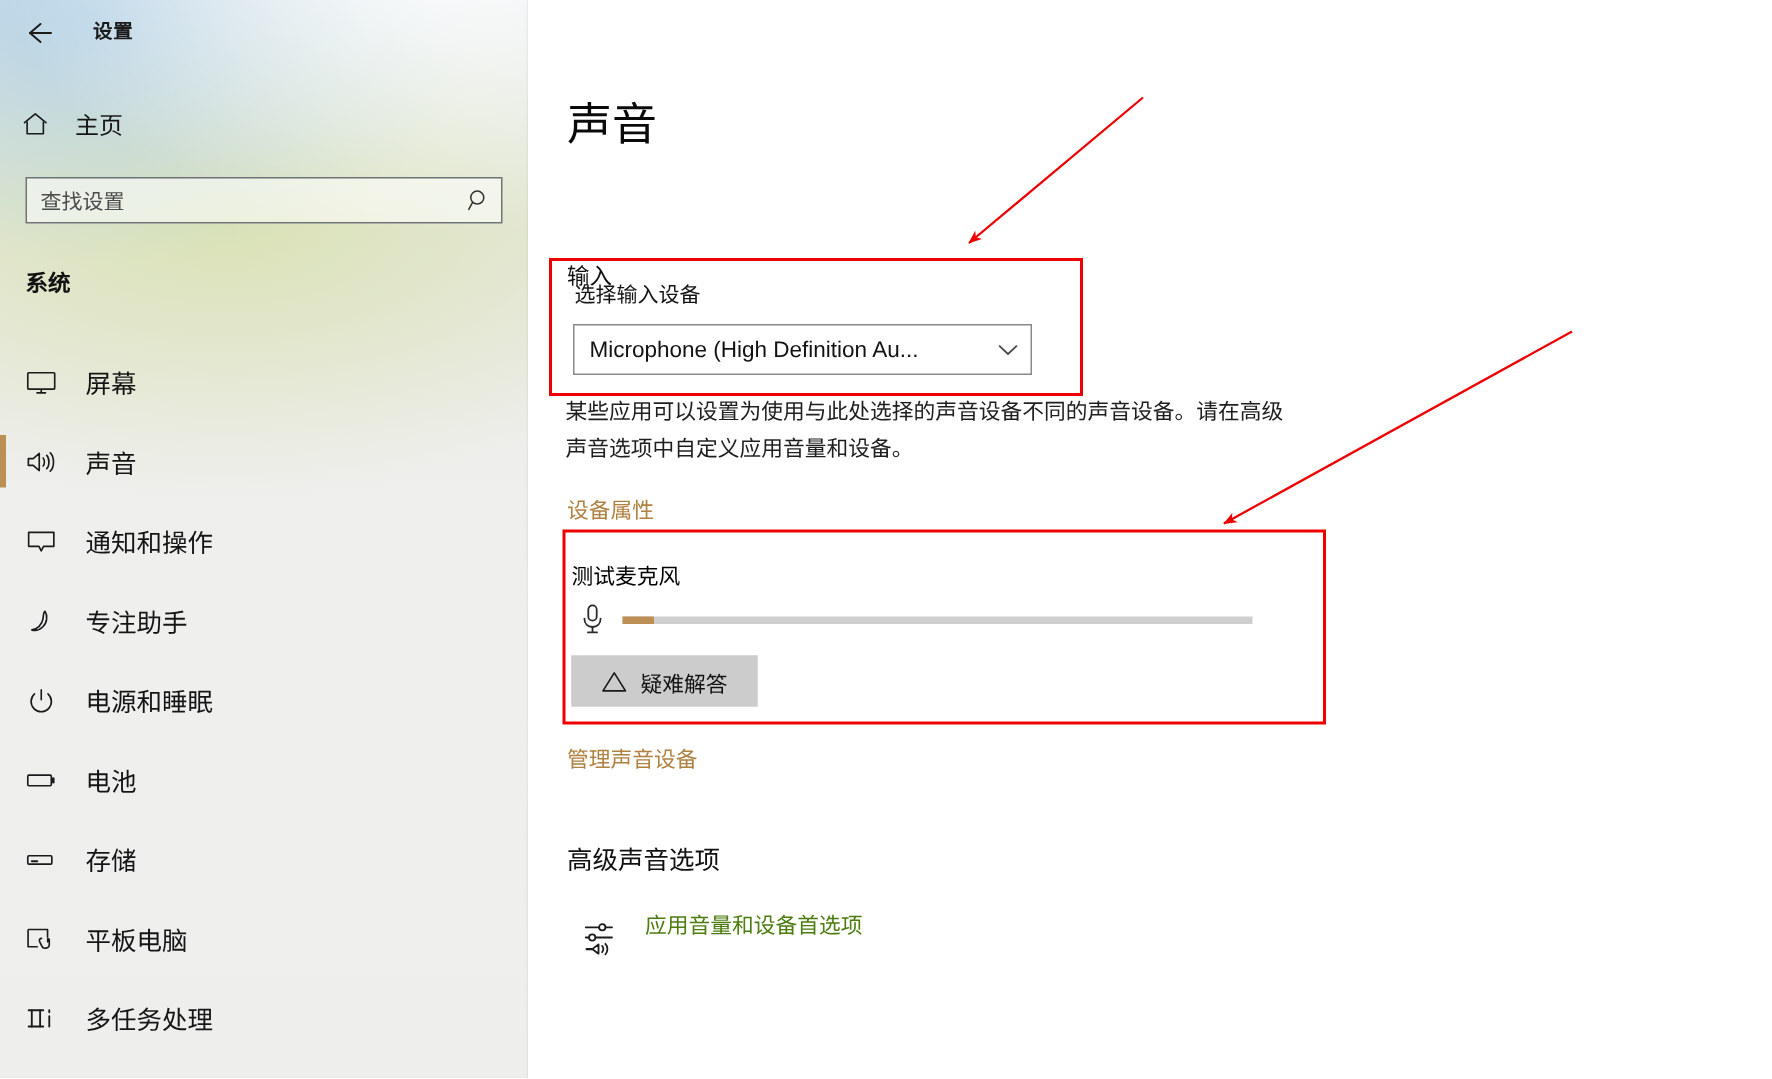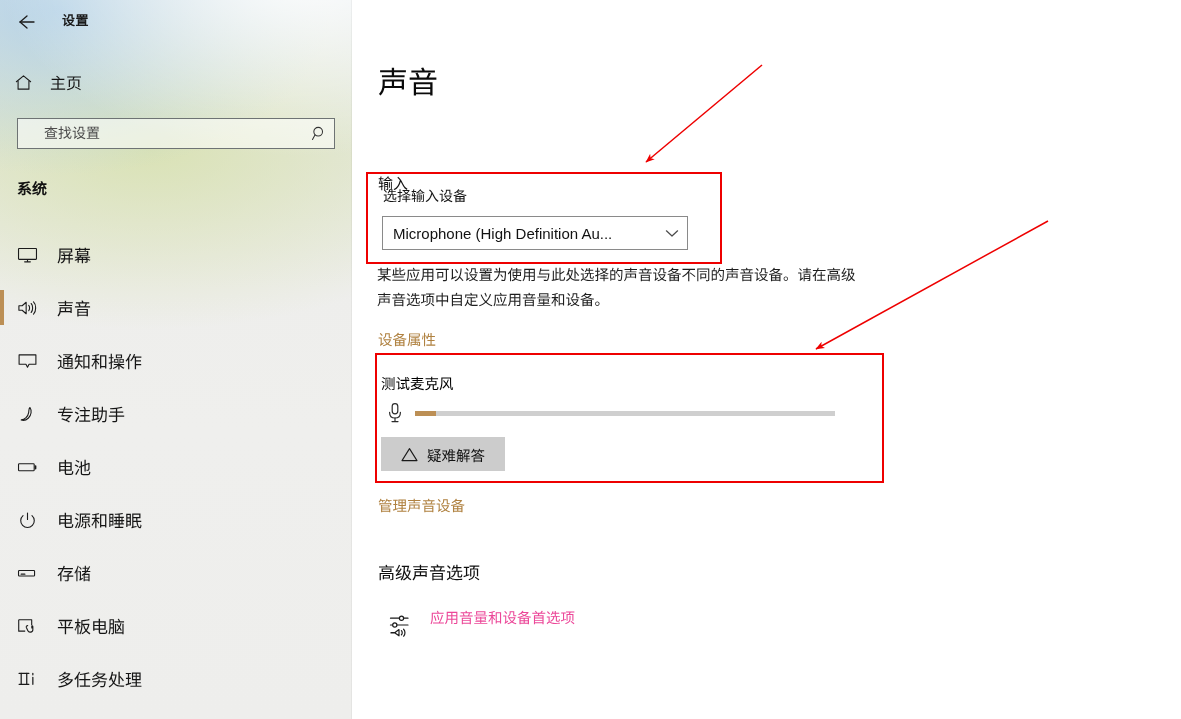--- a/index.html
+++ b/index.html
@@ -55,22 +55,22 @@
   .search-wrap {
     position: absolute; left: 17px; top: 118px;
     width: 318px; height: 31px;
     border: 1px solid #6e7374;
     background: rgba(255,255,255,0.55);
     display: flex; align-items: center;
   }
   .search-wrap input {
     flex: 1; height: 23px; border: 0; outline: 0;
     background: transparent;
-    font-family: Liberation Serif, serif;
-    font-size: 14px; color: #222; padding: 0 6px 0 26px;
+    font-family: Liberation Sans, sans-serif;
+    font-size: 14px; color: #222; padding: 0 6px 0 9px;
   }
   .search-wrap input::placeholder { color: #4c4c4c; opacity: 1; }
   .search-ico {
     width: 30px; height: 29px;
     display: flex; align-items: center; justify-content: center;
     color: #333;
   }
 
   .group-title {
     position: absolute; left: 17px; top: 177px;
@@ -176,21 +176,21 @@
 
   .adv-heading {
     position: absolute; left: 26px; top: 559px;
     font-size: 17px; font-weight: 400; color: #101010;
   }
   .adv-row {
     position: absolute; left: 36px; top: 608px;
     display: flex; align-items: flex-start; gap: 14px;
   }
   .adv-row .adv-ico { width: 28px; padding-top: 4px; color: #1b1b1b; }
-  .adv-row .adv-main { font-size: 14.5px; color: #ec4899; line-height: 21px; font-family: Liberation Serif, serif; }
+  .adv-row .adv-main { font-size: 14.5px; color: #4d7c0f; line-height: 21px; font-family: Liberation Serif, serif; }
   .adv-row .adv-sub { font-size: 14.5px; color: #585858; line-height: 22px; }
 
   
   .anno-box {
     position: absolute;
     border: 2px solid #ee0000;
     pointer-events: none;
   }
   #anno-overlay {
     position: absolute; left: 0; top: 0;
@@ -281,36 +281,36 @@
             <path d="M13.6 2.2 C15.6 5.2 15.2 10.2 12 13.2 C9.6 15.4 6.6 16.1 4.4 15.2 C8.2 15 11.6 11.4 12.2 7.6 C12.6 5.2 12.2 3.2 13.6 2.2 Z" stroke-linejoin="round"></path>
           </svg>
         </span>
         <span class="n-lbl">专注助手</span>
       </div>
 
       <div class="nav-item">
         <span class="sel-bar"></span>
         <span class="n-ico">
           <svg width="21" height="18" viewBox="0 0 22 18" fill="none" stroke="currentColor" stroke-width="1.15">
+            <path d="M6.3 4.4 A7.1 7.1 0 1 0 15.7 4.4" stroke-linecap="round"></path>
+            <path d="M11 1.6 L11 8.4" stroke-linecap="round"></path>
+          </svg>
+        </span>
+        <span class="n-lbl">电源和睡眠</span>
+      </div>
+
+      <div class="nav-item">
+        <span class="sel-bar"></span>
+        <span class="n-ico">
+          <svg width="21" height="18" viewBox="0 0 22 18" fill="none" stroke="currentColor" stroke-width="1.15">
             <rect x="1.6" y="5.6" width="16.4" height="7.4" rx="0.8"></rect>
             <path d="M19.4 8 L19.4 10.6" stroke-linecap="round" stroke-width="1.8"></path>
           </svg>
         </span>
         <span class="n-lbl">电池</span>
-      </div>
-
-      <div class="nav-item">
-        <span class="sel-bar"></span>
-        <span class="n-ico">
-          <svg width="21" height="18" viewBox="0 0 22 18" fill="none" stroke="currentColor" stroke-width="1.15">
-            <path d="M6.3 4.4 A7.1 7.1 0 1 0 15.7 4.4" stroke-linecap="round"></path>
-            <path d="M11 1.6 L11 8.4" stroke-linecap="round"></path>
-          </svg>
-        </span>
-        <span class="n-lbl">电源和睡眠</span>
       </div>
 
       <div class="nav-item">
         <span class="sel-bar"></span>
         <span class="n-ico">
           <svg width="21" height="18" viewBox="0 0 22 18" fill="none" stroke="currentColor" stroke-width="1.15">
             <rect x="1.6" y="6.4" width="16.8" height="5.8" rx="0.8"></rect>
             <path d="M4.4 10.2 L8.2 10.2" stroke-linecap="round" stroke-width="1.4"></path>
           </svg>
         </span>

